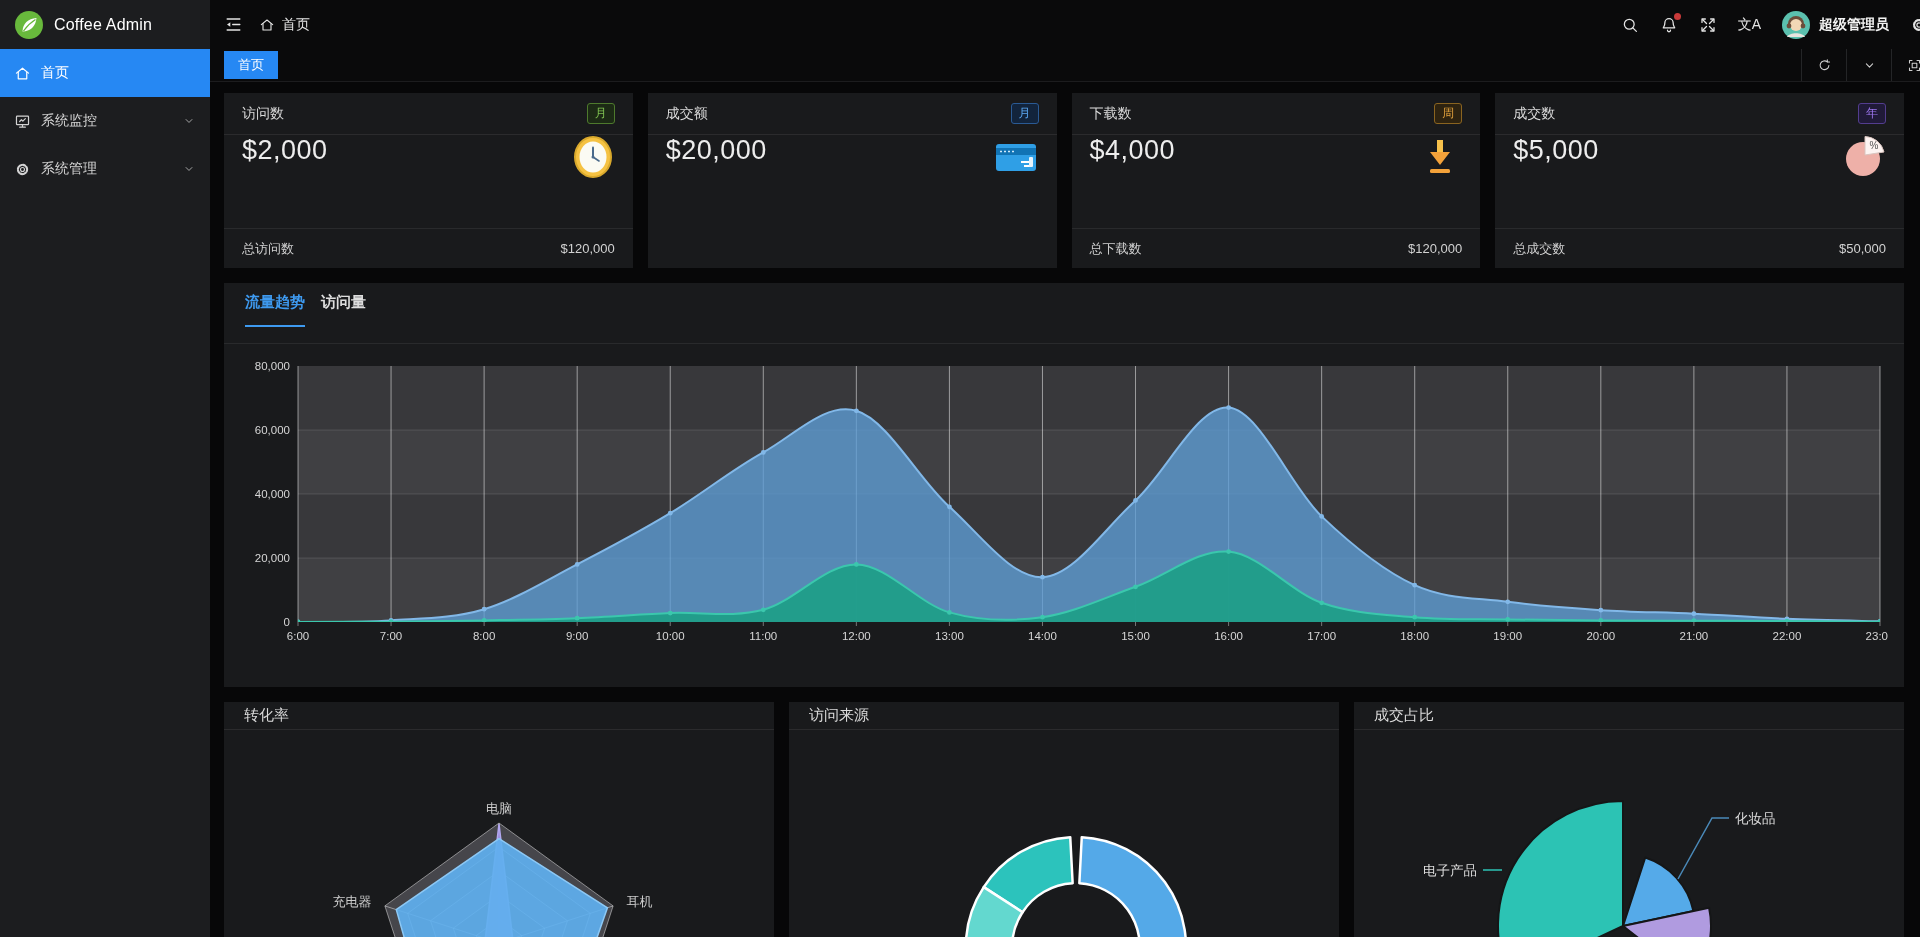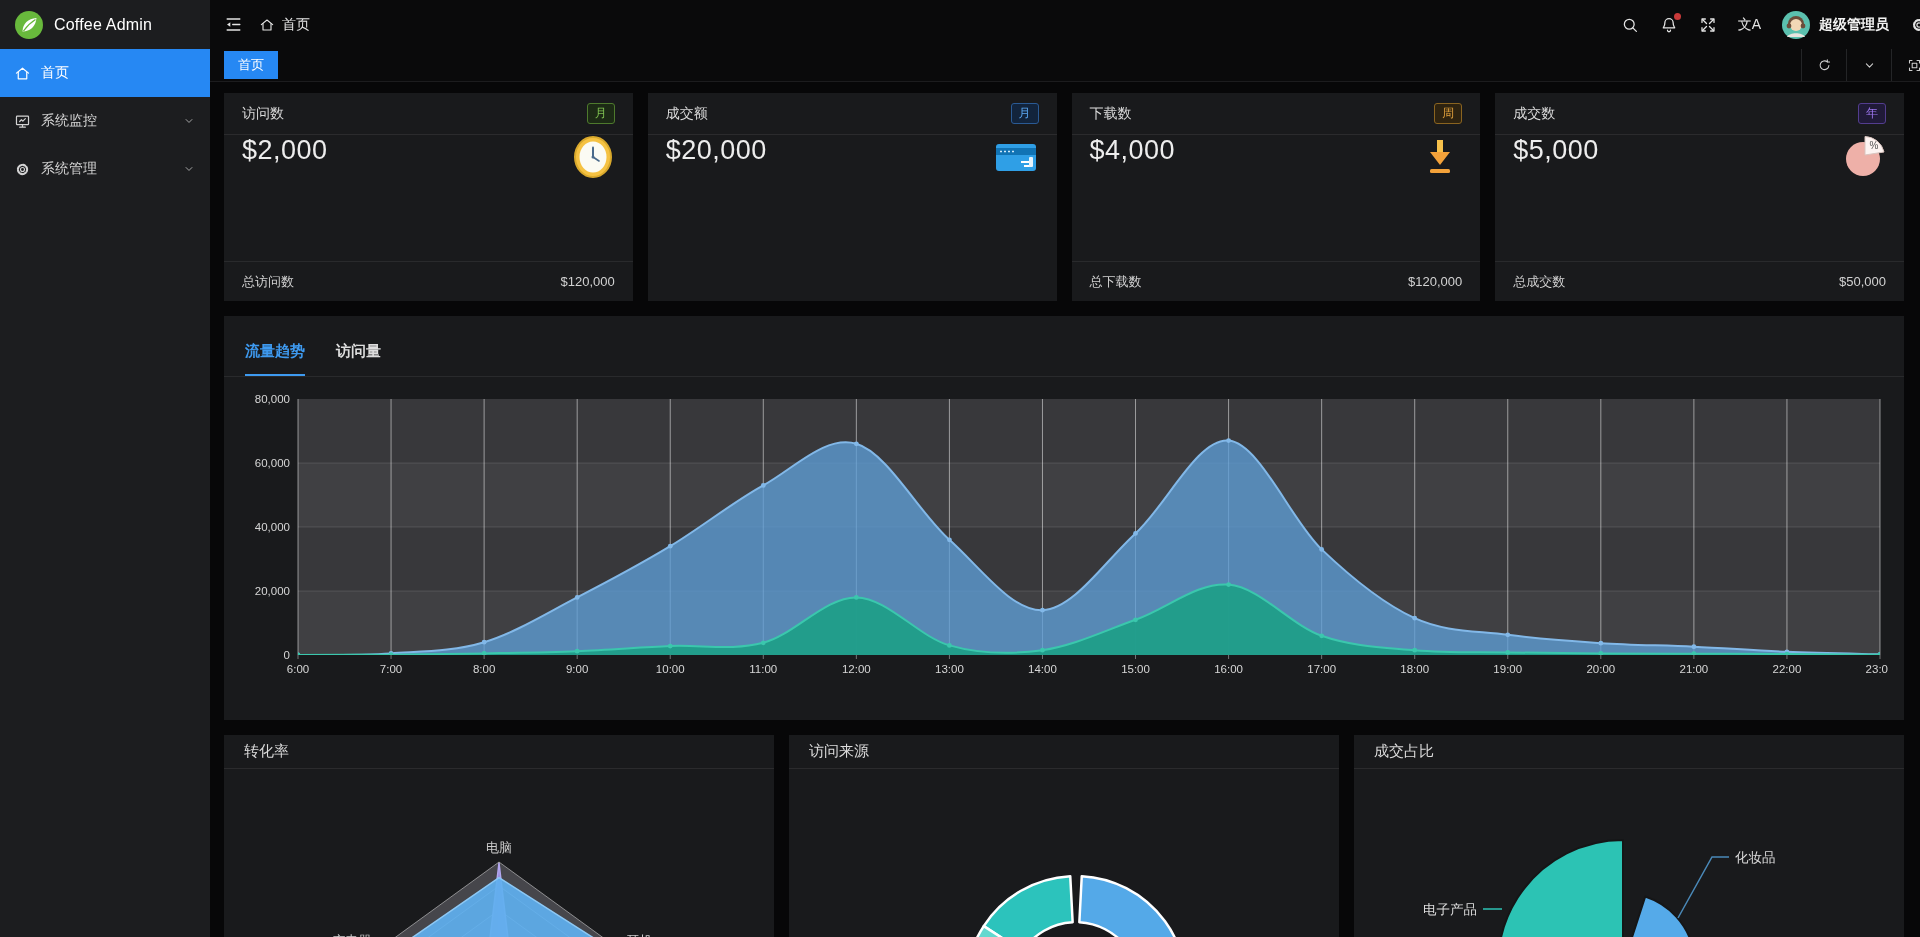--- a/index.html
+++ b/index.html
@@ -35,39 +35,39 @@
   .tab-controls { margin-left:auto; display:flex; align-items:stretch; }
   .tc-btn { width:45px; display:flex; align-items:center; justify-content:center; color:#cfcfcf; border-left:1px solid #242527; cursor:pointer; }
   .tc-btn:last-child { border-left:1px solid #242527; margin-right:10px; }
 
   .content { flex:1; padding:11px 42px 0 14px; overflow:hidden; }
 
   .card { background:#191a1c; }
 
   
   .stat-grid { display:grid; grid-template-columns:repeat(4,1fr); gap:15px; }
-  .stat-card { height:208px; display:flex; flex-direction:column; }
+  .stat-card { height:175px; display:flex; flex-direction:column; }
   .stat-header { height:42px; flex:none; display:flex; align-items:center; justify-content:space-between; padding:0 18px; border-bottom:1px solid rgba(255,255,255,0.08); font-size:14px; color:#d9d9d9; }
   .stat-badge { font-size:12px; padding:1px 7px; border-radius:3px; border:1px solid; line-height:17px; }
   .stat-body { flex:1; display:flex; justify-content:space-between; padding:0 18px; }
   .stat-value { font-size:27px; font-weight:500; color:#ededed; letter-spacing:.5px; }
   .stat-icon { display:flex; }
   .stat-footer { height:40px; flex:none; display:flex; align-items:center; justify-content:space-between; padding:0 18px; font-size:13px; color:#d2d2d2; border-top:1px solid rgba(255,255,255,0.07); }
 
   
   .trend-card { margin-top:15px; height:404px; display:flex; flex-direction:column; }
-  .trend-header { height:61px; flex:none; display:flex; align-items:flex-end; gap:31px; padding:0 21px; border-bottom:1px solid rgba(255,255,255,0.07); }
+  .trend-header { height:61px; flex:none; display:flex; align-items:flex-end; gap:16px; padding:16px 21px; border-bottom:1px solid rgba(255,255,255,0.07); }
   .trend-tab { font-size:15px; font-weight:600; color:#dedede; padding-bottom:13px; border-bottom:2px solid transparent; cursor:pointer; }
   .trend-tab.active { color:#3e9af0; border-bottom-color:#3e9af0; }
   .trend-chart-wrap { flex:1; padding:14px 16px 0 10px; }
 
   
   .bottom-grid { margin-top:15px; display:grid; grid-template-columns:repeat(3,1fr); gap:15px; }
   .bottom-card { height:380px; display:flex; flex-direction:column; }
-  .bc-header { height:34px; flex:none; display:flex; align-items:center; padding:0 20px; font-size:15px; color:#dcdcdc; border-bottom:1px solid rgba(255,255,255,0.08); }
+  .bc-header { height:28px; flex:none; display:flex; align-items:center; padding:0 20px; font-size:15px; color:#dcdcdc; border-bottom:1px solid rgba(255,255,255,0.08); }
   .bc-body { flex:1; position:relative; overflow:hidden; }
 </style>
 </head>
 <body>
 
 <aside class="sidebar">
   <div class="logo-area">
     <span style="display:flex">
       <svg width="30" height="30" viewBox="0 0 30 30">
         <circle cx="15" cy="15" r="14" fill="#68b93c"></circle>

